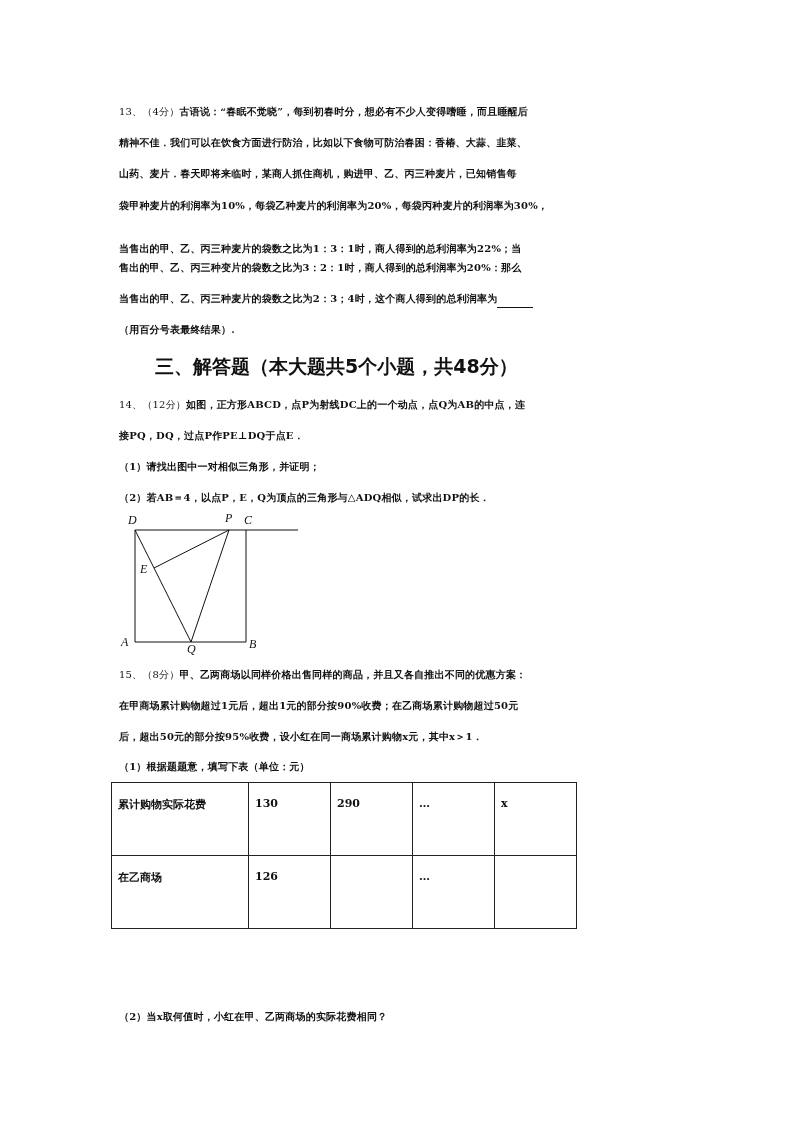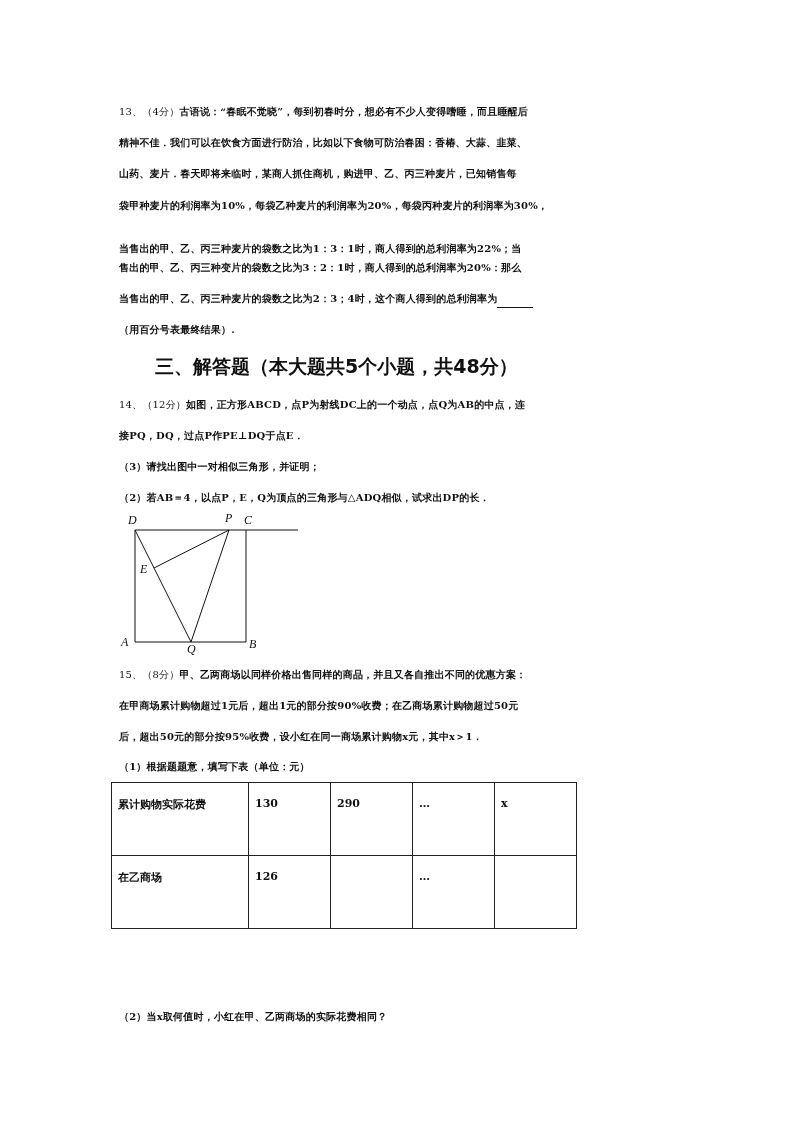--- a/index.html
+++ b/index.html
@@ -25,21 +25,21 @@
 <div class="line" style="top:197px">袋甲种麦片的利润率为10%，每袋乙种麦片的利润率为20%，每袋丙种麦片的利润率为30%，</div>
 <div class="line" style="top:240px">当售出的甲、乙、丙三种麦片的袋数之比为1：3：1时，商人得到的总利润率为22%；当</div>
 <div class="line" style="top:259px">售出的甲、乙、丙三种变片的袋数之比为3：2：1时，商人得到的总利润率为20%：那么</div>
 <div class="line" style="top:290px"><span>当售出的甲、乙、丙三种麦片的袋数之比为2：3；4时，这个商人得到的总利润率为</span><span class="blank"></span></div>
 <div class="line" style="top:321px">（用百分号表最终结果）.</div>
 
 <div class="heading">三、解答题（本大题共5个小题，共48分）</div>
 
 <div class="line" style="top:396px"><span class="num">14、（12分）</span><span>如图，正方形ABCD，点P为射线DC上的一个动点，点Q为AB的中点，连</span></div>
 <div class="line" style="top:427px">接PQ，DQ，过点P作PE⊥DQ于点E．</div>
-<div class="line" style="top:458px">（3）请找出图中一对相似三角形，并证明；</div>
+<div class="line" style="top:458px">（1）请找出图中一对相似三角形，并证明；</div>
 <div class="line" style="top:489px">（2）若AB＝4，以点P，E，Q为顶点的三角形与△ADQ相似，试求出DP的长．</div>
 
 <svg class="diagram" width="200" height="150" viewBox="0 0 200 150">
 
   <line x1="25" y1="25" x2="188" y2="25" stroke="#111" stroke-width="1"></line>
   <line x1="25" y1="25" x2="25" y2="137" stroke="#111" stroke-width="1"></line>
   <line x1="25" y1="137" x2="136" y2="137" stroke="#111" stroke-width="1"></line>
   <line x1="136" y1="25" x2="136" y2="137" stroke="#111" stroke-width="1"></line>
 
   <line x1="25" y1="25" x2="81" y2="137" stroke="#111" stroke-width="1"></line>

